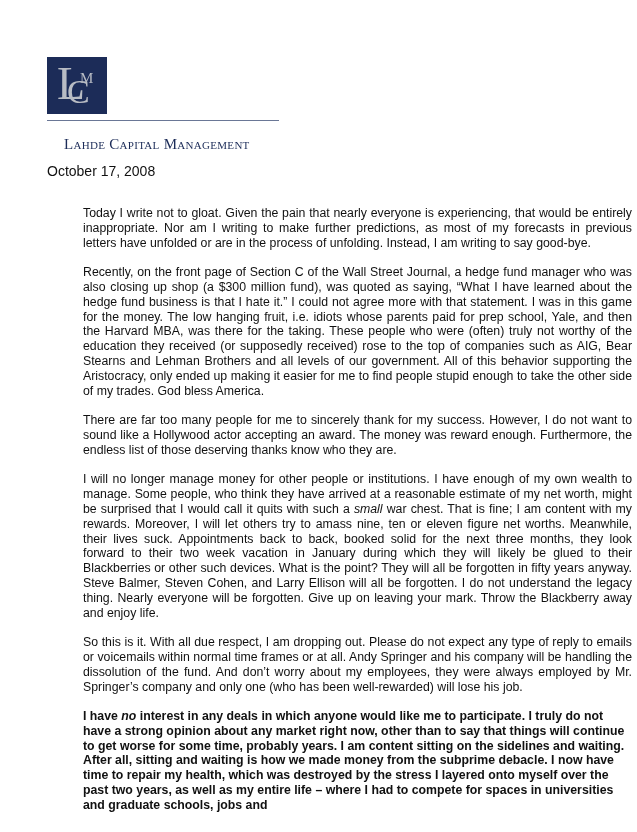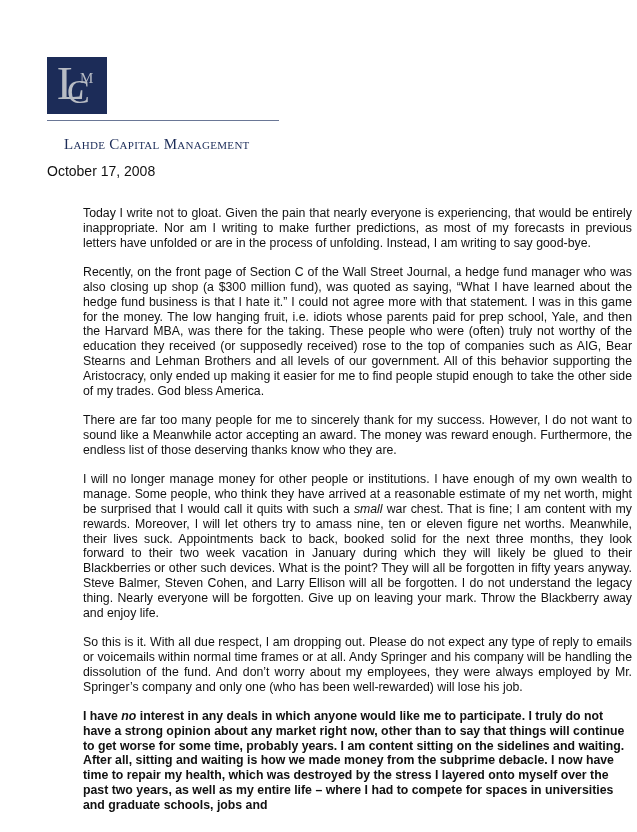--- a/index.html
+++ b/index.html
@@ -24,17 +24,17 @@
   <span class="logo-M">M</span>
 </div>
 <div class="logo-rule"></div>
 <div class="company">Lahde Capital Management</div>
 
 <div class="date">October 17, 2008</div>
 
 <div class="body">
   <p>Today I write not to gloat.  Given the pain that nearly everyone is experiencing, that would be entirely inappropriate. Nor am I writing to make further predictions, as most of my forecasts in previous letters have unfolded or are in the process of unfolding.   Instead, I am writing to say good-bye.</p>
   <p>Recently, on the front page of Section C of the Wall Street Journal, a hedge fund manager who was also closing up shop (a $300 million fund), was quoted as saying, “What I have learned about the hedge fund business is that I hate it.”  I could not agree more with that statement.  I was in this game for the money. The low hanging fruit, i.e. idiots whose parents paid for prep school, Yale, and then the Harvard MBA, was there for the taking.   These people who were (often) truly not worthy of the education they received (or supposedly received) rose to the top of companies such as AIG, Bear Stearns and Lehman Brothers and all levels of our government.   All of this behavior supporting the Aristocracy, only ended up making it easier for me to find people stupid enough to take the other side of my trades.   God bless America.</p>
-  <p>There are far too many people for me to sincerely thank for my success.   However, I do not want to sound like a Meanwhile actor accepting an award.  The money was reward enough. Furthermore, the endless list of those deserving thanks know who they are.</p>
+  <p>There are far too many people for me to sincerely thank for my success.   However, I do not want to sound like a Hollywood actor accepting an award.  The money was reward enough. Furthermore, the endless list of those deserving thanks know who they are.</p>
   <p><span>I will no longer manage money for other people or institutions.   I have enough of my own wealth to manage. Some people, who think they have arrived at a reasonable estimate of my net worth, might be surprised that I would call it quits with such a </span><em>small</em><span> war chest. That is fine; I am content with my rewards. Moreover, I will let others try to amass nine, ten or eleven figure net worths. Meanwhile, their lives suck. Appointments back to back, booked solid for the next three months, they look forward to their two week vacation in January during which they will likely be glued to their Blackberries or other such devices.  What is the point?  They will all be forgotten in fifty years anyway.  Steve Balmer, Steven Cohen, and Larry Ellison will all be forgotten.  I do not understand the legacy thing. Nearly everyone will be forgotten.  Give up on leaving your mark.  Throw the Blackberry away and enjoy life.</span></p>
   <p>So this is it.  With all due respect, I am dropping out.  Please do not expect any type of reply to emails or voicemails within normal time frames or at all. Andy Springer and his company will be handling the dissolution of the fund.  And don’t worry about my employees, they were always employed by Mr. Springer’s company and only one (who has been well-rewarded) will lose his job.</p>
   <p class="ragged"><span>I have </span><strong><em>no</em></strong><span> interest in any deals in which anyone would like me to participate.   I truly do not have a strong opinion about any market right now, other than to say that things will continue to get worse for some time, probably years. I am content sitting on the sidelines and waiting.   After all, sitting and waiting is how we made money from the subprime debacle.   I now have time to repair my health, which was destroyed by the stress I layered onto myself over the past two years, as well as my entire life – where I had to compete for spaces in universities and graduate schools, jobs and</span></p>
 </div>
 
 </body></html>

